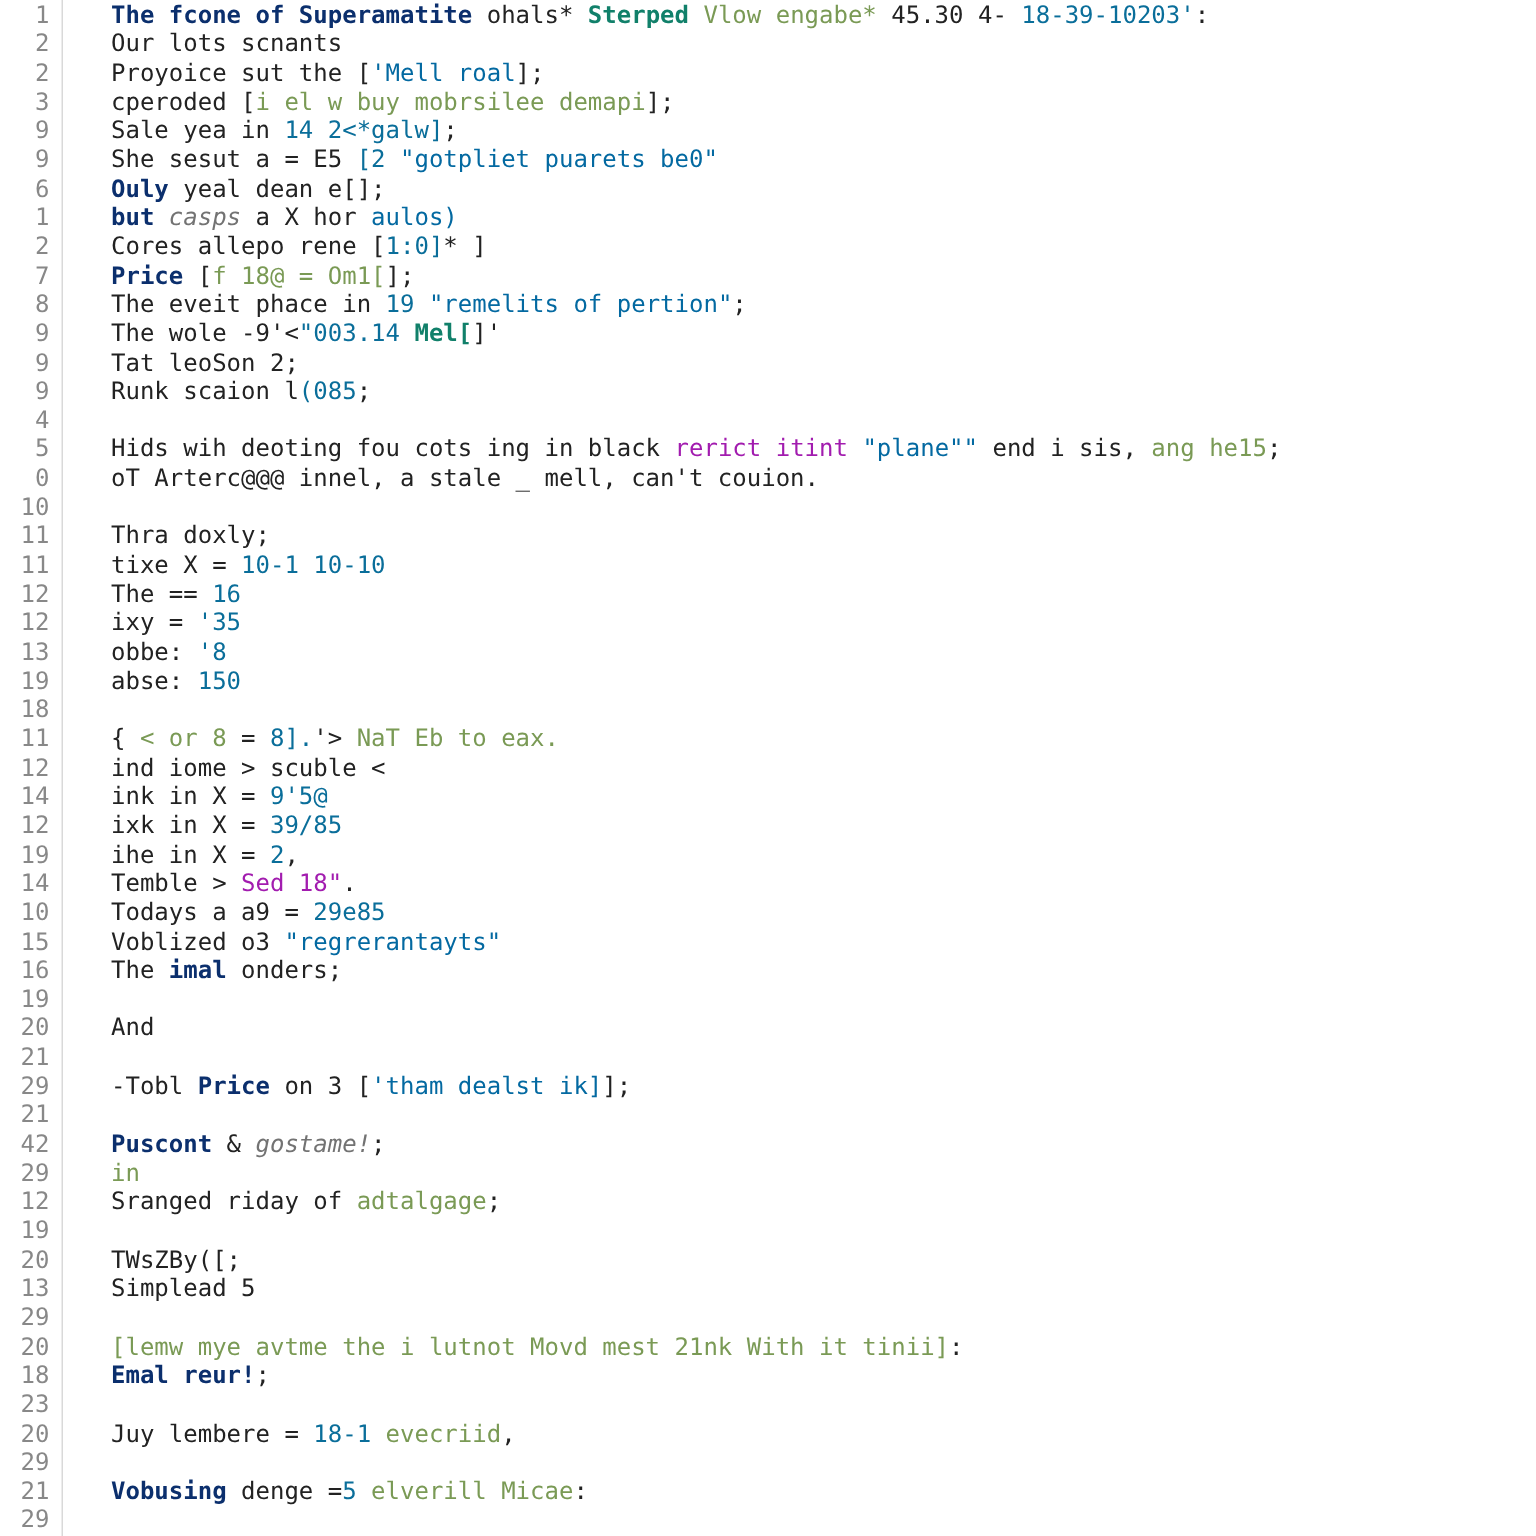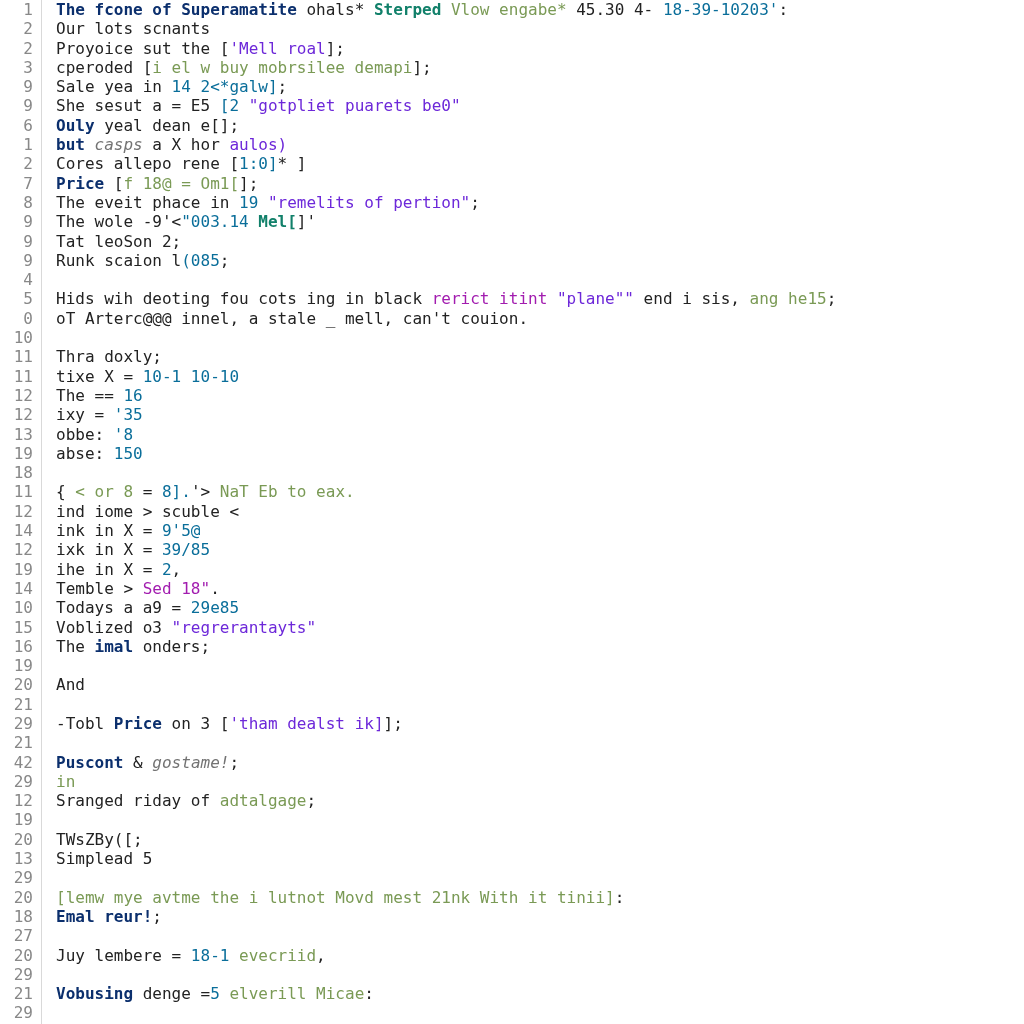--- a/index.html
+++ b/index.html
@@ -33,24 +33,25 @@
     height: 19.3px;
     padding-right: 8px;
   }
   .code {
     flex: 1 1 auto;
     padding-left: 14px;
     white-space: pre;
   }
   .row {
     height: 19.3px;
+    margin-left: 18px;
   }
   
   .kw   { color: #0b2f6d; font-weight: 700; }    
-  .str  { color: #6d28d9; }                      
+  .str  { color: #0369a1; }                      
   .num  { color: #0a6e9a; }                      
   .com  { color: #7a9a55; }                      
   .fn   { color: #737373; font-style: italic; }                      
   .ty   { color: #11806a; font-weight: 600; }    
   .err  { color: #a21caf; }                      
   .pl   { color: #222; }                         
 </style>
 </head>
 <body>
 
@@ -97,20 +98,20 @@
       <div class="ln">21</div>
       <div class="ln">42</div>
       <div class="ln">29</div>
       <div class="ln">12</div>
       <div class="ln">19</div>
       <div class="ln">20</div>
       <div class="ln">13</div>
       <div class="ln">29</div>
       <div class="ln">20</div>
       <div class="ln">18</div>
-      <div class="ln">27</div>
+      <div class="ln">23</div>
       <div class="ln">20</div>
       <div class="ln">29</div>
       <div class="ln">21</div>
       <div class="ln">29</div>
     </div>
   <div class="code" id="code"><div class="row"><span class="kw">The fcone of Superamatite</span><span class="pl"> ohals* </span><span class="ty">Sterped </span><span class="com">Vlow engabe*</span><span class="pl"> 45.30 4- </span><span class="num">18-39-10203'</span><span class="pl">:</span></div><div class="row"><span class="pl">Our lots scnants</span></div><div class="row"><span class="pl">Proyoice sut the [</span><span class="str">'Mell roal</span><span class="pl">];</span></div><div class="row"><span class="pl">cperoded [</span><span class="com">i el w buy mobrsilee demapi</span><span class="pl">];</span></div><div class="row"><span class="pl">Sale yea in </span><span class="num">14 2&lt;*galw]</span><span class="pl">;</span></div><div class="row"><span class="pl">She sesut a = E5 </span><span class="num">[2 </span><span class="str">"gotpliet puarets be0"</span></div><div class="row"><span class="kw">Ouly</span><span class="pl"> yeal dean e[];</span></div><div class="row"><span class="kw">but </span><span class="fn">casps</span><span class="pl"> a X hor </span><span class="str">aulos)</span></div><div class="row"><span class="pl">Cores allepo rene [</span><span class="num">1:0]</span><span class="pl">* ]</span></div><div class="row"><span class="kw">Price</span><span class="pl"> [</span><span class="com">f 18@ = Om1[</span><span class="pl">];</span></div><div class="row"><span class="pl">The eveit phace in </span><span class="num">19 </span><span class="str">"remelits of pertion"</span><span class="pl">;</span></div><div class="row"><span class="pl">The wole -9'&lt;</span><span class="num">"003.14 </span><span class="ty">Mel[</span><span class="pl">]'</span></div><div class="row"><span class="pl">Tat leoSon 2;</span></div><div class="row"><span class="pl">Runk scaion l</span><span class="num">(085</span><span class="pl">;</span></div><div class="row"><span class="pl"></span></div><div class="row"><span class="pl">Hids wih deoting fou cots ing in black </span><span class="err">rerict itint </span><span class="str">"plane""</span><span class="pl"> end i sis, </span><span class="com">ang he15</span><span class="pl">;</span></div><div class="row"><span class="pl">oT Arterc@@@ innel, a stale _ mell, can't couion.</span></div><div class="row"><span class="pl"></span></div><div class="row"><span class="pl">Thra doxly;</span></div><div class="row"><span class="pl">tixe X = </span><span class="num">10-1 10-10</span></div><div class="row"><span class="pl">The == </span><span class="num">16</span></div><div class="row"><span class="pl">ixy = </span><span class="num">'35</span></div><div class="row"><span class="pl">obbe: </span><span class="num">'8</span></div><div class="row"><span class="pl">abse: </span><span class="num">150</span></div><div class="row"><span class="pl"></span></div><div class="row"><span class="pl">{ </span><span class="com">&lt; or 8</span><span class="pl"> = </span><span class="num">8].</span><span class="pl">'&gt; </span><span class="com">NaT Eb to eax.</span></div><div class="row"><span class="pl">ind iome &gt; scuble &lt;</span></div><div class="row"><span class="pl">ink in X = </span><span class="num">9'5@</span></div><div class="row"><span class="pl">ixk in X = </span><span class="num">39/85</span></div><div class="row"><span class="pl">ihe in X = </span><span class="num">2</span><span class="pl">,</span></div><div class="row"><span class="pl">Temble &gt; </span><span class="err">Sed 18"</span><span class="pl">.</span></div><div class="row"><span class="pl">Todays a a9 = </span><span class="num">29e85</span></div><div class="row"><span class="pl">Voblized o3 </span><span class="str">"regrerantayts"</span></div><div class="row"><span class="pl">The </span><span class="kw">imal</span><span class="pl"> onders;</span></div><div class="row"><span class="pl"></span></div><div class="row"><span class="pl">And</span></div><div class="row"><span class="pl"></span></div><div class="row"><span class="pl">-Tobl </span><span class="kw">Price</span><span class="pl"> on 3 [</span><span class="str">'tham dealst ik]</span><span class="pl">];</span></div><div class="row"><span class="pl"></span></div><div class="row"><span class="kw">Puscont</span><span class="pl"> &amp; </span><span class="fn">gostame!</span><span class="pl">;</span></div><div class="row"><span class="com">in</span></div><div class="row"><span class="pl">Sranged riday of </span><span class="com">adtalgage</span><span class="pl">;</span></div><div class="row"><span class="pl"></span></div><div class="row"><span class="pl">TWsZBy([;</span></div><div class="row"><span class="pl">Simplead 5</span></div><div class="row"><span class="pl"></span></div><div class="row"><span class="com">[lemw mye avtme the i lutnot Movd mest 21nk With it tinii]</span><span class="pl">:</span></div><div class="row"><span class="kw">Emal reur!</span><span class="pl">;</span></div><div class="row"><span class="pl"></span></div><div class="row"><span class="pl">Juy lembere = </span><span class="num">18-1 </span><span class="com">evecriid</span><span class="pl">,</span></div><div class="row"><span class="pl"></span></div><div class="row"><span class="kw">Vobusing </span><span class="pl">denge =</span><span class="num">5 </span><span class="com">elverill Micae</span><span class="pl">:</span></div><div class="row"><span class="pl"></span></div></div>
 </div>
 
 </body></html>

